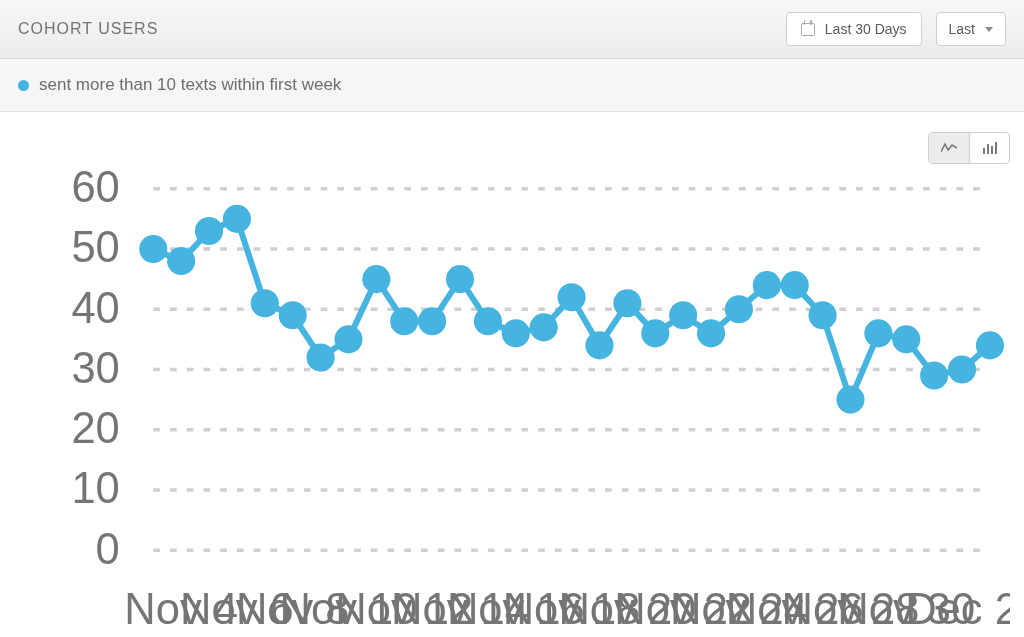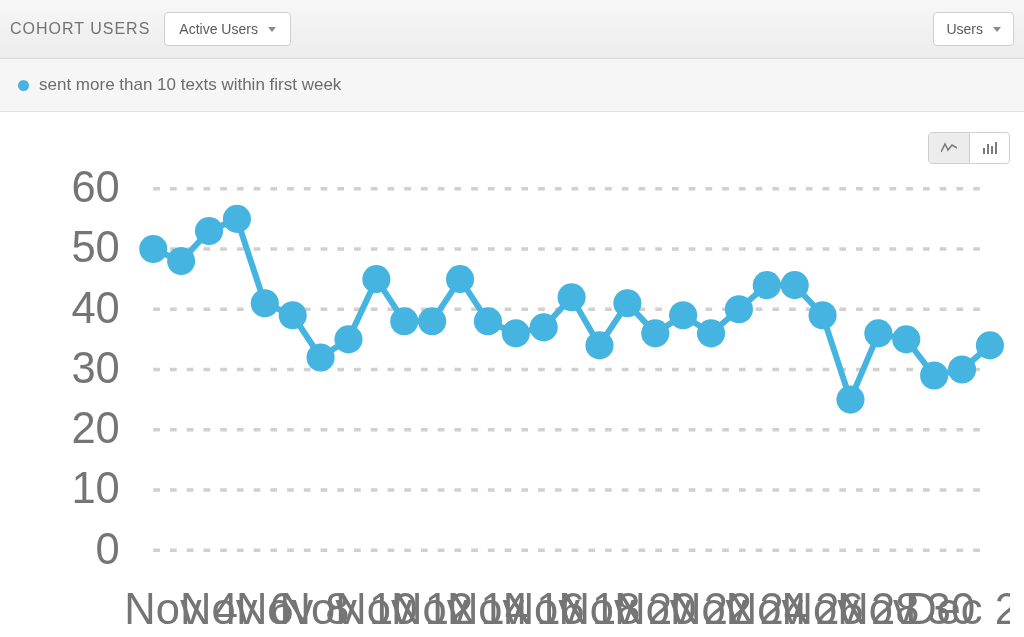--- a/index.html
+++ b/index.html
@@ -7,21 +7,21 @@
     margin: 0; padding: 0;
     font-family: -apple-system, BlinkMacSystemFont, "Segoe UI", Helvetica, Arial, sans-serif;
     background: #fff;
     color: #4a4a4a;
     width: 1024px;
   }
   .header {
     height: 59px;
     display: flex;
     align-items: center;
-    padding: 0 10px;
+    padding: 0 18px;
     border-bottom: 1px solid #d9d9d9;
     background: linear-gradient(#f7f7f7, #ececec);
     gap: 14px;
   }
   .title {
     font-size: 16px;
     letter-spacing: 1px;
     color: #737373;
     font-weight: 400;
   }
@@ -111,30 +111,30 @@
   .xtick { font-size: 13px; fill: #757575; text-anchor: middle; }
   .series-line { fill: none; stroke-width: 1.8; }
   .series-dot { stroke: #fff; stroke-width: 0; }
 </style>
 </head>
 <body>
 
 <div class="header">
   <span class="title">COHORT USERS</span>
 
+
+  <span class="spacer"></span>
+
   <div class="btn">
-    <span>Active Users</span>
-    <span class="caret-down"></span>
+    <span class="cal-icon"></span>
+    <span>Last 30 Days</span>
   </div>
 
-  <span class="spacer"></span>
-
-
   <div class="btn small">
-    <span>Users</span>
+    <span>Last</span>
     <span class="caret-down"></span>
   </div>
 </div>
 
 <div class="legend-bar">
   <span class="legend-dot" id="legend-dot-0" style="background: rgb(70, 180, 224);"></span>
   <span id="legend-label-0">sent more than 10 texts within first week</span>
 </div>
 
 <div class="chart-panel">

